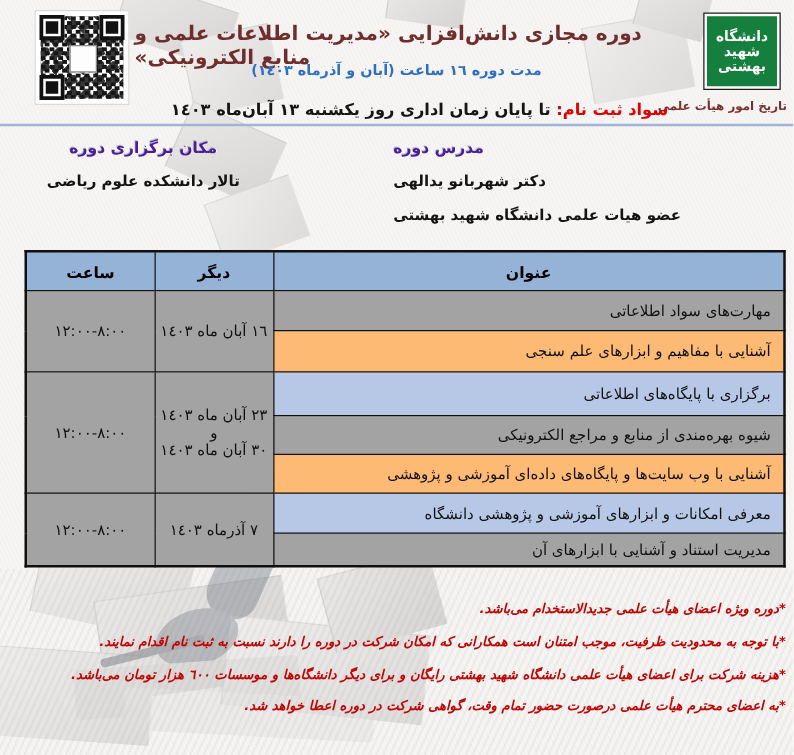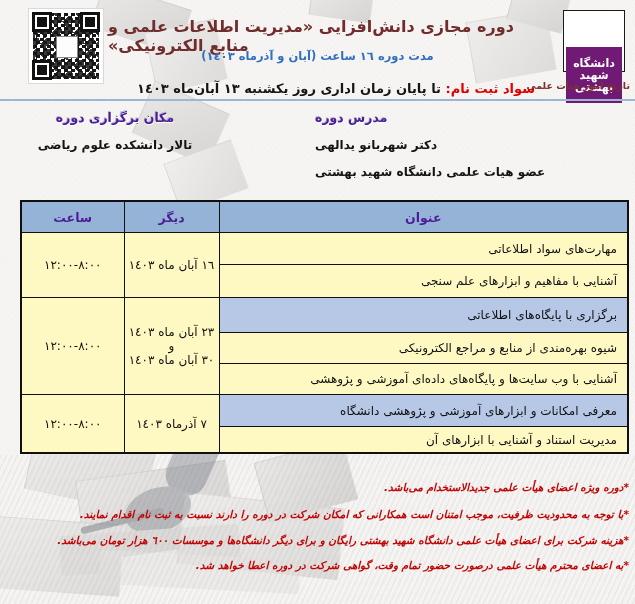--- a/index.html
+++ b/index.html
@@ -21,22 +21,22 @@
   .qr{position:absolute;left:28px;top:8px;width:74px;height:74px;background:#fff;border:1px solid #d9d9d9;}
   .qr-pattern{position:absolute;inset:4px;
     background:
       conic-gradient(from 0deg,#161616 0 90deg,transparent 90deg 180deg,#161616 180deg 270deg,transparent 270deg) 0 0/7px 7px,
       conic-gradient(from 45deg,rgba(20,20,20,.85) 0 100deg,transparent 100deg 200deg,rgba(20,20,20,.85) 200deg 300deg,transparent 300deg) 2px 3px/11px 11px;}
   .finder{position:absolute;width:14px;height:14px;border:3px solid #111;background:#fff;}
   .finder::after{content:"";position:absolute;inset:2px;background:#111;}
   .f-tl{left:3px;top:3px}.f-tr{right:3px;top:3px}.f-bl{left:3px;bottom:3px}
   .qr-center{position:absolute;left:27px;top:27px;width:20px;height:20px;background:#fdfdfd;border:1px solid #888;}
   .logo{position:absolute;left:563px;top:10px;width:62px;height:62px;background:#fff;border:1px solid #1a1a1a;padding:2px;box-sizing:border-box;}
-  .logo-inner{width:100%;height:100%;background:#701a75;color:#fff;display:flex;flex-direction:column;
-    align-items:center;justify-content:center;line-height:1;gap:1px;margin-top:34px;}
+  .logo-inner{width:100%;height:100%;background:#15803d;color:#fff;display:flex;flex-direction:column;
+    align-items:center;justify-content:center;line-height:1;gap:1px;}
   .logo-inner span{font-size:11px;font-weight:bold;transform:scaleY(1.05);}
   .title{position:absolute;left:108px;right:112px;top:17px;text-align:left;
     color:#702d2d;font-size:16px;font-weight:bold;}
   .subtitle{position:absolute;left:112px;right:112px;top:49px;text-align:center;
     color:#2f6fc1;font-size:11.5px;font-weight:bold;}
   .dept{position:absolute;right:5px;top:80px;color:#7b3030;font-size:9.5px;font-weight:bold;white-space:nowrap;}
   .deadline{position:absolute;right:100px;top:81px;font-size:13px;font-weight:bold;color:#151515;white-space:nowrap;}
   .deadline .red{color:#e00000;}
   .rule{position:absolute;left:0;right:0;top:99px;height:2px;background:#9fb5d6;}
   
@@ -44,25 +44,25 @@
     text-shadow:.6px .6px 0 rgba(255,255,255,.9), -.6px -.6px 0 rgba(30,60,140,.30);}
   .blk-line{color:#141414;font-size:12px;font-weight:bold;}
   .instructor{position:absolute;left:315px;width:240px;top:110px;text-align:left;}
   .venue{position:absolute;right:420px;left:15px;width:200px;top:110px;text-align:center;}
   .blk-row{margin-bottom:13px;}
   
   table.sched{position:absolute;left:20px;top:200px;width:607px;border-collapse:collapse;
     direction:rtl;font-size:12px;color:#111;table-layout:fixed;}
   table.sched th,table.sched td{border:1px solid #101010;}
   table.sched{border:2px solid #101010;}
-  th.hdr{background:#95b3d7;font-weight:bold;font-size:12.5px;height:28px;color:#4c1d95;text-align:center;}
+  th.hdr{background:#95b3d7;font-weight:bold;font-size:12.5px;height:28px;color:#000000;text-align:center;}
   td.title-cell{text-align:right;padding:0 10px;}
   td.date-cell,td.time-cell{text-align:center;padding:0 2px;}
   td.time-cell{direction:ltr;}
-  .tintA{background:#fef9c3;} .tintB{background:#fef9c3;} .tintC{background:#b7c7e6;}
+  .tintA{background:#a3a3a3;} .tintB{background:#fdba74;} .tintC{background:#b7c7e6;}
   tr.r1 td{height:31px} tr.r2 td{height:32px} tr.r3 td{height:34px}
   tr.r4 td{height:30px} tr.r5 td{height:30px} tr.r6 td{height:31px} tr.r7 td{height:25px}
   
   .note{position:absolute;right:6px;white-space:nowrap;color:#c00505;font-size:10.5px;font-weight:bold;font-style:italic;}
   .n1{top:481px}.n2{top:508px}.n3{top:534px}.n4{top:559px}
 </style>
 </head>
 <body>
 
 <div class="page">

